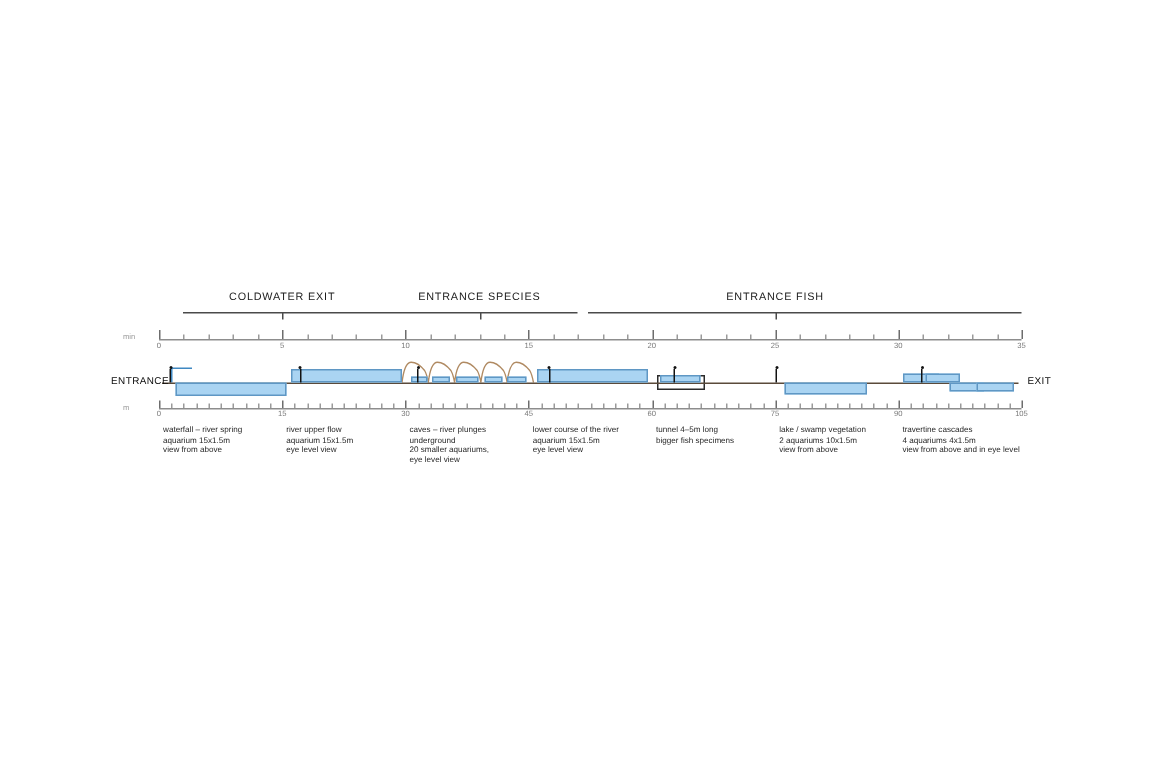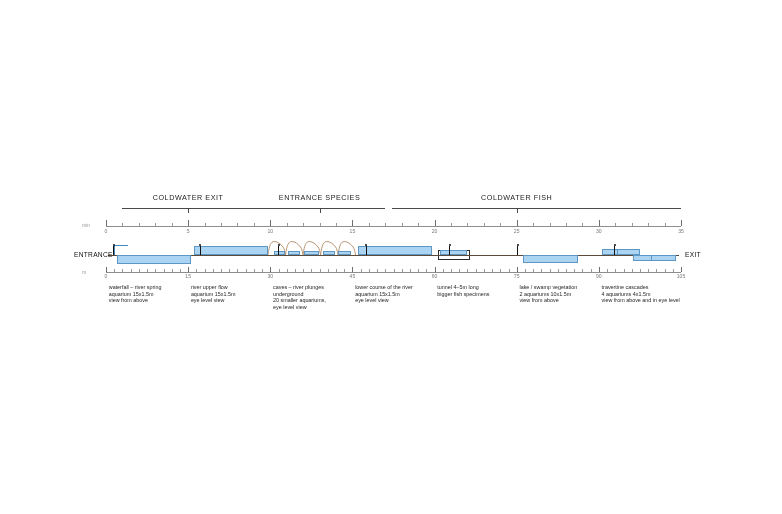--- a/index.html
+++ b/index.html
@@ -52,21 +52,21 @@
 
 <div id="stage">
     <div class="sec-rule" style="left: 122.429px; top: 208px; width: 147.857px;"></div>
     <div class="sec-tick" style="left: 188.143px; top: 208px;"></div>
     <div class="sec-label" style="left: 188.143px; top: 193px;">COLDWATER EXIT</div>
     <div class="sec-rule" style="left: 270.286px; top: 208px; width: 115px;"></div>
     <div class="sec-tick" style="left: 319.571px; top: 208px;"></div>
     <div class="sec-label" style="left: 319.571px; top: 193px;">ENTRANCE SPECIES</div>
     <div class="sec-rule" style="left: 391.857px; top: 208px; width: 289.143px;"></div>
     <div class="sec-tick" style="left: 516.714px; top: 208px;"></div>
-    <div class="sec-label" style="left: 516.714px; top: 193px;">COLDWATER FISH</div>
+    <div class="sec-label" style="left: 516.714px; top: 193px;">ENTRANCE FISH</div>
     <div class="axis-line" style="left: 106px; top: 226px; width: 575px;"></div>
     <div class="tick major" style="left: 106px; top: 220px; height: 6px;"></div>
     <div class="tick" style="left: 122.429px; top: 222.5px; height: 3.5px;"></div>
     <div class="tick" style="left: 138.857px; top: 222.5px; height: 3.5px;"></div>
     <div class="tick" style="left: 155.286px; top: 222.5px; height: 3.5px;"></div>
     <div class="tick" style="left: 171.714px; top: 222.5px; height: 3.5px;"></div>
     <div class="tick major" style="left: 188.143px; top: 220px; height: 6px;"></div>
     <div class="tick" style="left: 204.571px; top: 222.5px; height: 3.5px;"></div>
     <div class="tick" style="left: 221px; top: 222.5px; height: 3.5px;"></div>
     <div class="tick" style="left: 237.429px; top: 222.5px; height: 3.5px;"></div>

